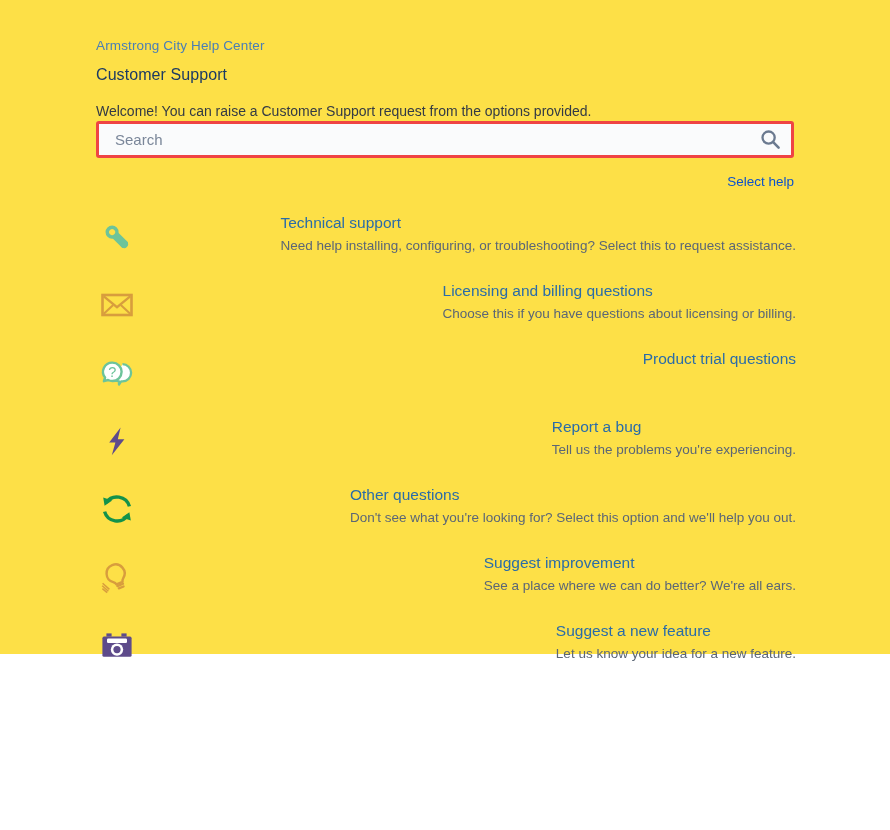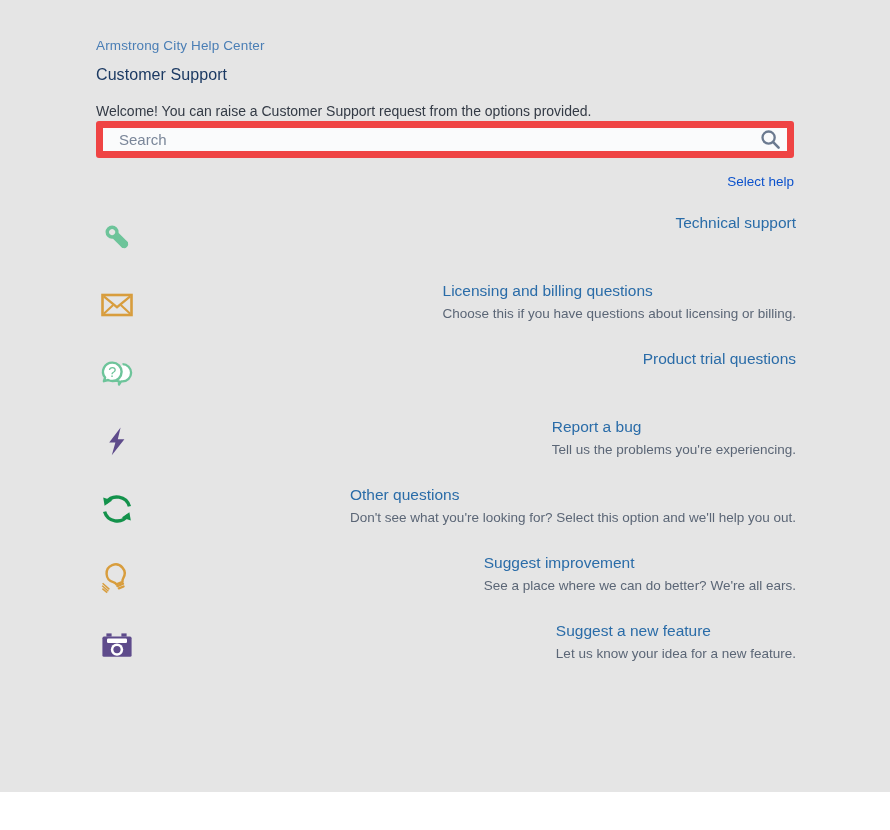--- a/index.html
+++ b/index.html
@@ -10,22 +10,22 @@
   body {
     width: 890px;
     height: 830px;
     font-family: "Liberation Sans", sans-serif;
     color: #172b4d;
     overflow: hidden;
   }
   .page {
     position: relative;
     width: 890px;
-    height: 792px;
-    background: #e5e5e5;
+    height: 654px;
+    background: #fde047;
   }
   .content {
     position: absolute;
     left: 96px;
     top: 36px;
     width: 700px;
   }
   .breadcrumb {
     font-size: 13.5px;
     color: #4a7eb5;
@@ -58,21 +58,21 @@
   .search-wrap {
     position: relative;
     width: 698px;
     height: 37px;
   }
   .search-input {
     box-sizing: border-box;
     width: 698px;
     height: 37px;
     background: #fafbfc;
-    border: 7px solid #ef4444;
+    border: 3px solid #ef4444;
     border-radius: 3px;
     font-family: "Liberation Sans", sans-serif;
     font-size: 15px;
     color: #42526e;
     padding: 0 44px 0 16px;
     outline: none;
   }
   .search-input::placeholder {
     color: #7a8699;
     opacity: 1;
@@ -168,20 +168,21 @@
             <svg width="42" height="42" viewBox="0 0 42 42">
               <g transform="rotate(-45 21 21)">
                 <path d="M21 7.5 a6.6 6.6 0 0 0 -6.6 6.6 a6.6 6.6 0 0 0 2.6 5.25 v13.2 a6.6 6.6 0 0 0 4 1.95 a6.6 6.6 0 0 0 4 -1.95 V19.35 a6.6 6.6 0 0 0 2.6 -5.25 A6.6 6.6 0 0 0 21 7.5 Z M21 11.1 a3 3 0 1 1 0 6 a3 3 0 0 1 0 -6 Z" fill="#6dc49a"></path>
                 <path d="M17.2 29.6 h7.6 v2.1 a3.8 3.8 0 0 1 -3.8 3.3 a3.8 3.8 0 0 1 -3.8 -3.3 Z" fill="#6dc49a"></path>
               </g>
             </svg>
           </span>
         </div>
         <div class="request-text">
           <div class="request-title">Technical support</div>
+          <div class="request-desc">Need help installing, configuring, or troubleshooting? Select this to request assistance.</div>
         </div>
       </div>
 
       <div class="request-row">
         <div class="icon-cell">
           <span>
             <svg width="42" height="42" viewBox="0 0 42 42">
               <rect x="6.5" y="11" width="29" height="20" fill="none" stroke="#d89d3d" stroke-width="2.6"></rect>
               <path d="M7.8 12.3 L21 23.2 L34.2 12.3" fill="none" stroke="#d89d3d" stroke-width="2.3"></path>
               <path d="M7.8 29.8 L17.2 21" fill="none" stroke="#d89d3d" stroke-width="2.1"></path>

